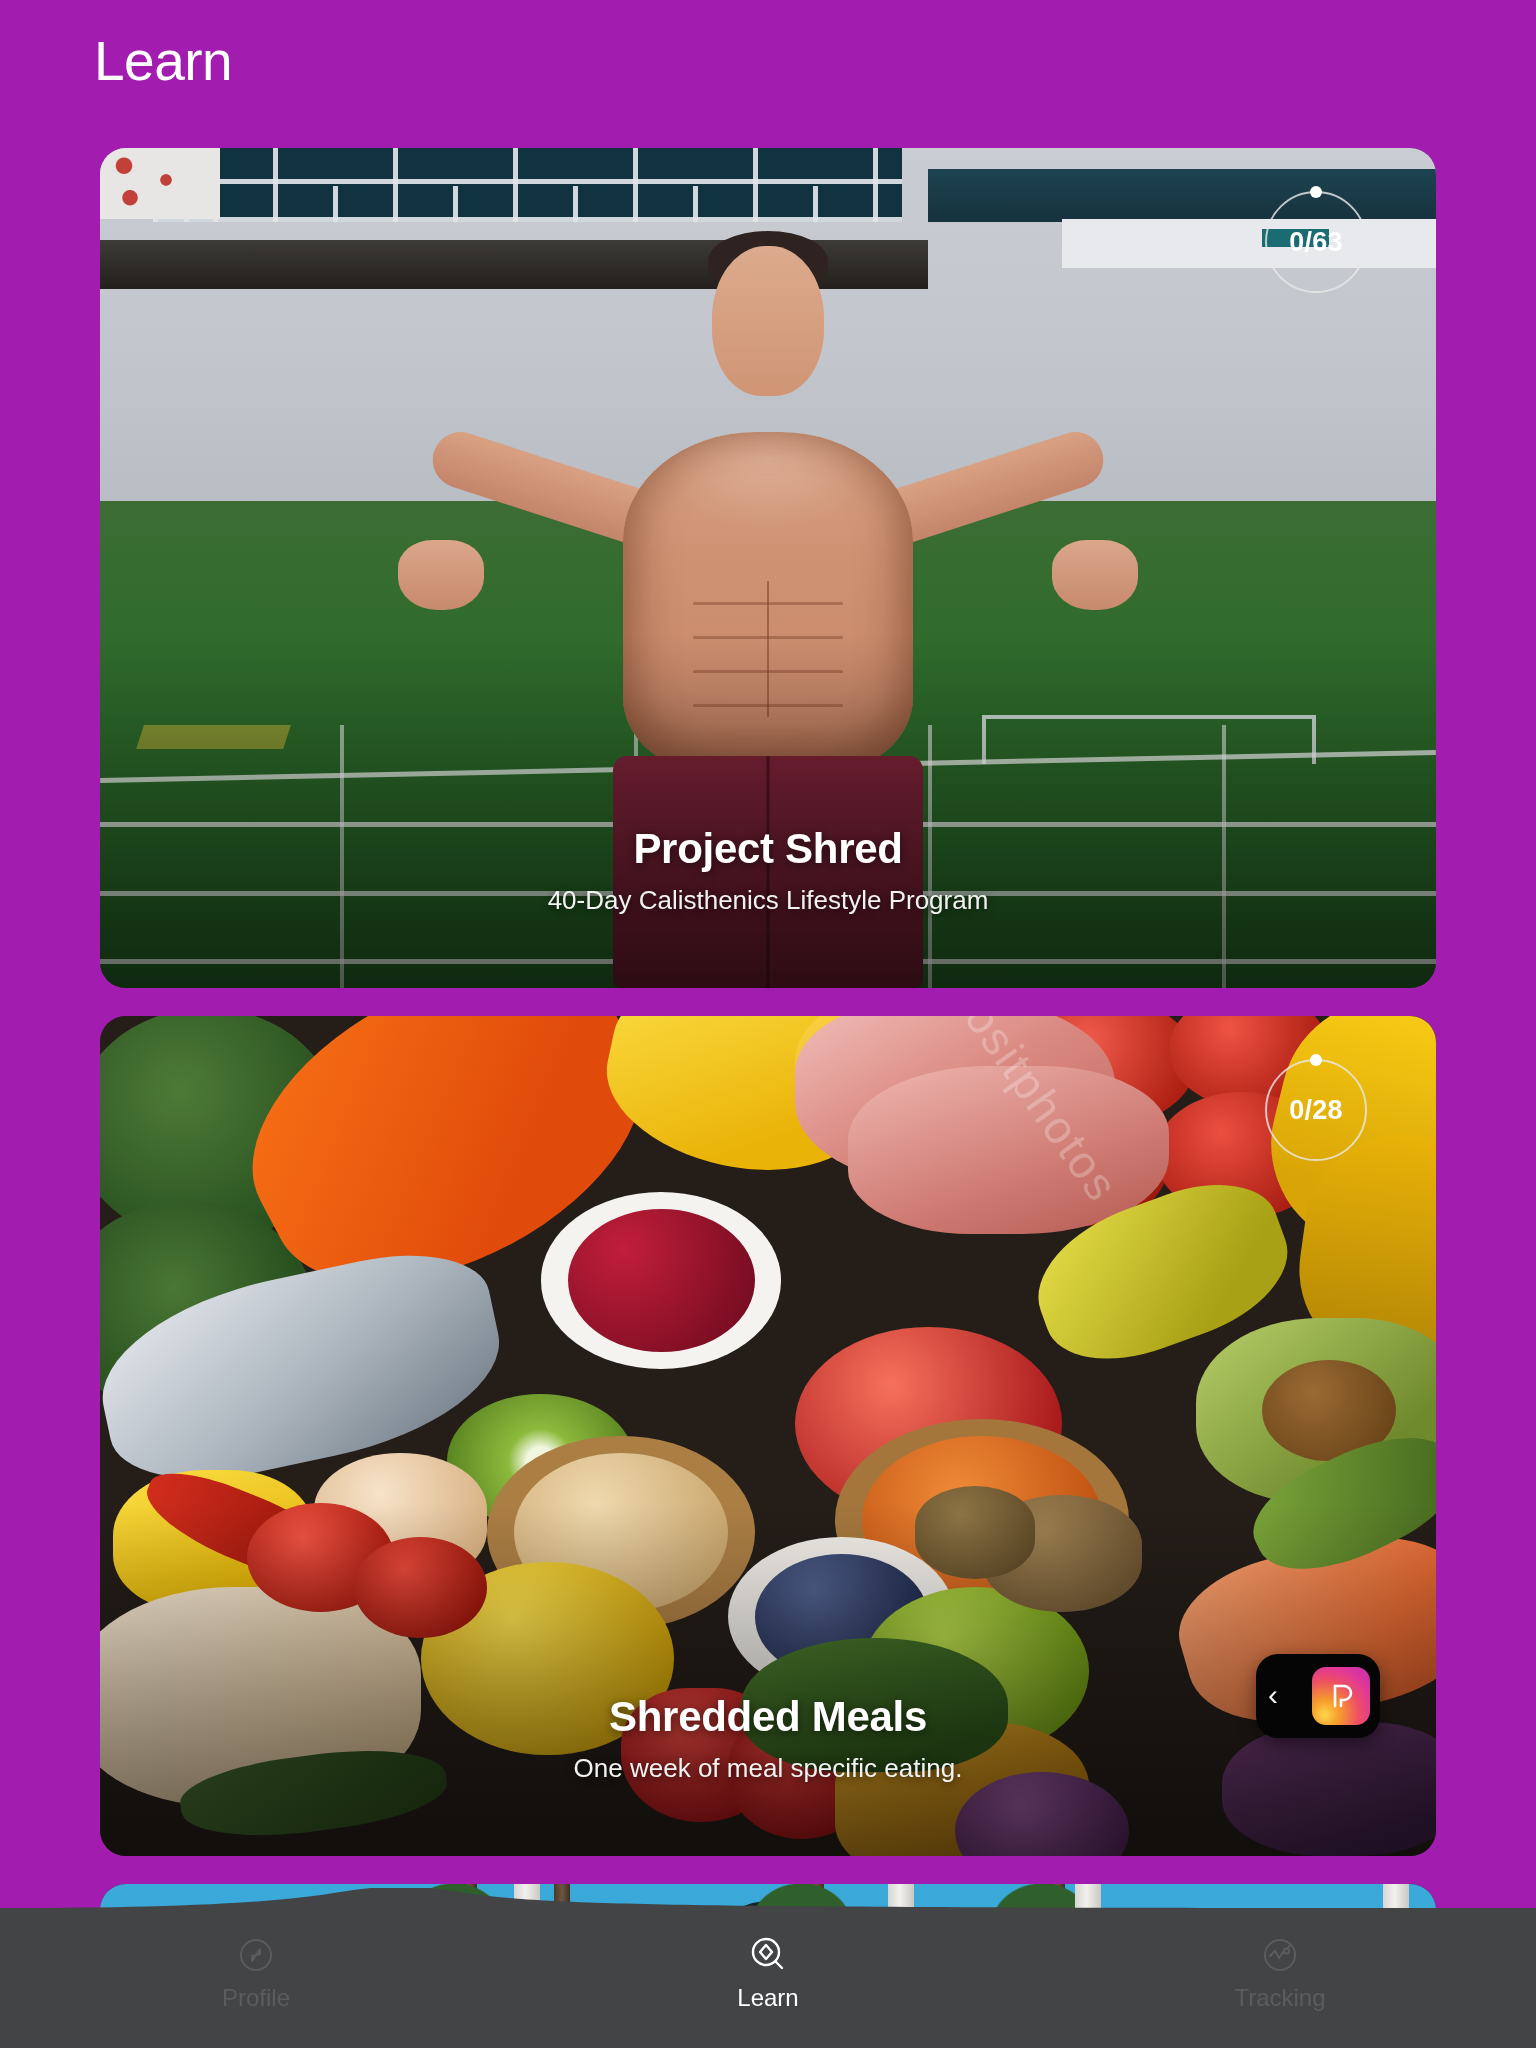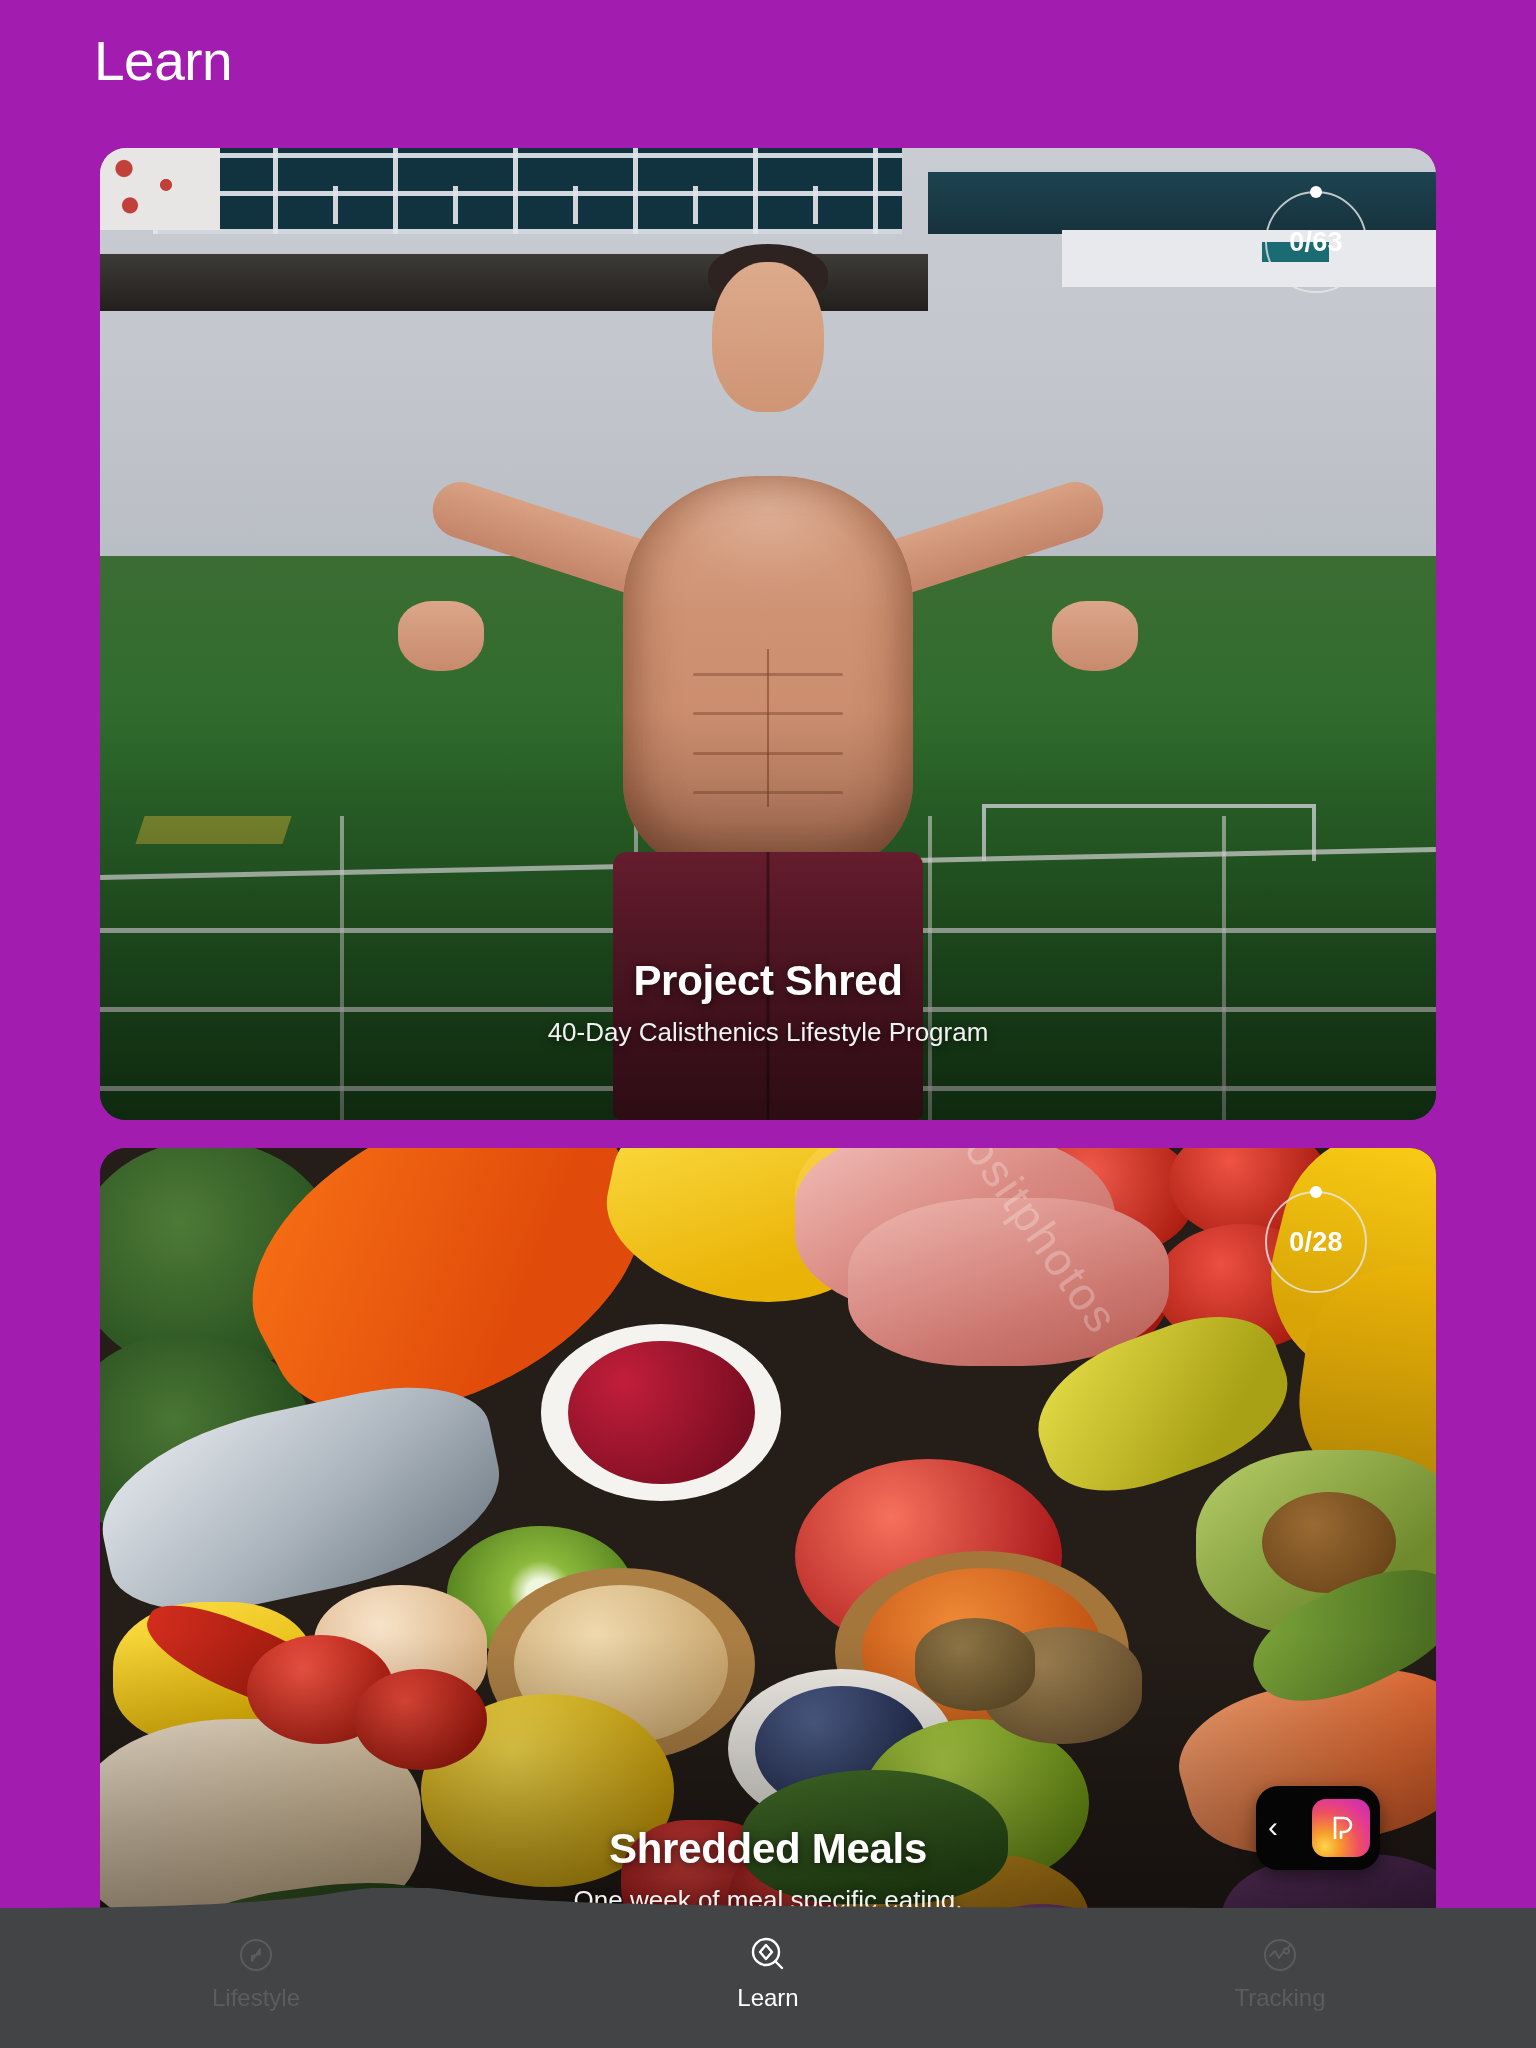--- a/index.html
+++ b/index.html
@@ -43,21 +43,21 @@
 
   .card {
     position: relative;
     margin: 0 auto 28px auto;
     width: 1336px;
     border-radius: 26px;
     overflow: hidden;
     background: #2a2a2a;
   }
 
-  .card-1 { height: 972px; padding-left: 28px; }
+  .card-1 { height: 840px; padding-left: 28px; }
   .card-2 { height: 840px; }
   .card-3 { height: 840px; }
 
   .card-media {
     position: absolute;
     inset: 0;
   }
 
   
   .stadium-sky {
@@ -608,21 +608,21 @@
       <path d="M0 36 L0 20 C120 20 260 18 340 4 C380 -3 420 -3 460 4 C540 18 700 20 1536 20 L1536 36 Z" fill="#434446"></path>
     </svg>
 
     <div class="nav-items">
 
       <div class="nav-item">
         <svg class="nav-icon" viewBox="0 0 46 46" aria-hidden="true">
           <circle cx="23" cy="23" r="15" fill="none" stroke="#5b5c5e" stroke-width="2"></circle>
           <path d="M27 17 L19 29 L19 24 L27 22 Z" fill="none" stroke="#5b5c5e" stroke-width="2" stroke-linejoin="round"></path>
         </svg>
-        <span class="nav-label">Lifestyle</span>
+        <span class="nav-label">Profile</span>
       </div>
 
       <div class="nav-item active">
         <svg class="nav-icon" viewBox="0 0 46 46" aria-hidden="true">
           <circle cx="21" cy="20" r="13" fill="none" stroke="#ffffff" stroke-width="2.4"></circle>
           <path d="M21 13 L27 20 L21 27 L15 20 Z" fill="none" stroke="#ffffff" stroke-width="2.4" stroke-linejoin="round"></path>
           <path d="M30.5 29.5 L37 36" fill="none" stroke="#ffffff" stroke-width="2.4" stroke-linecap="round"></path>
         </svg>
         <span class="nav-label">Learn</span>
       </div>

